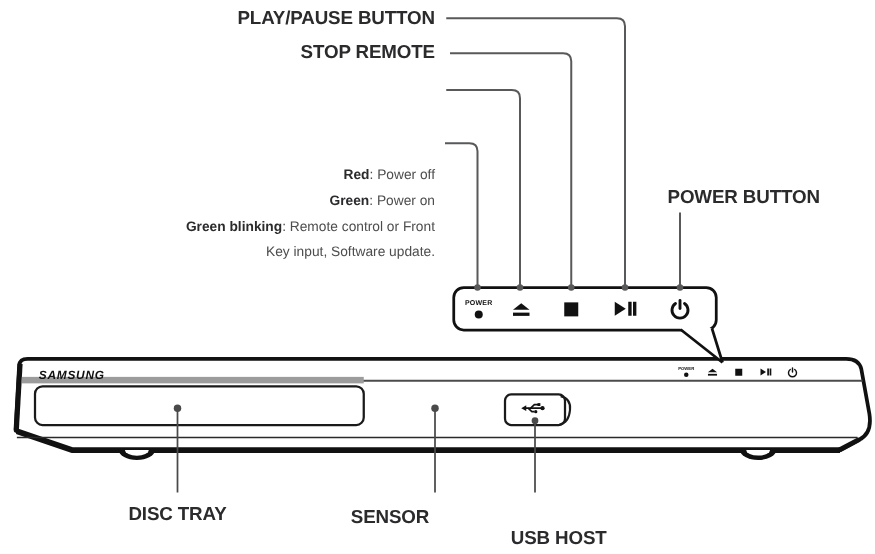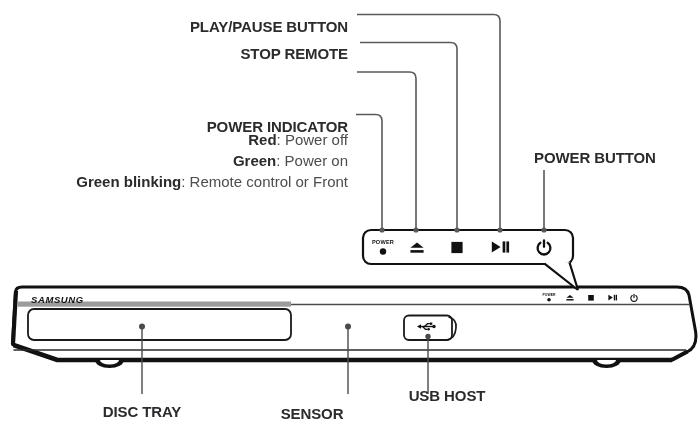--- a/index.html
+++ b/index.html
@@ -2,25 +2,25 @@
 <html><head>
 <meta charset="utf-8">
 <style>
   html,body{margin:0;padding:0;background:#fff;}
   #stage{
     position:relative;width:700px;height:443px;background:#ffffff;overflow:hidden;
     font-family:"Liberation Sans",sans-serif;color:#2b2a2c;
   }
   .r-label{
     position:absolute;right:352px;white-space:nowrap;
-    font-weight:700;font-size:15px;line-height:18px;letter-spacing:-0.1px;margin-top:12px;
+    font-weight:700;font-size:15px;line-height:18px;letter-spacing:-0.1px;
   }
   .legend-line{
     position:absolute;right:352px;white-space:nowrap;
-    font-size:15px;line-height:18px;color:#4d4c4e;
+    font-size:11px;line-height:18px;color:#4d4c4e;
   }
   .legend-line b{color:#2b2a2c;font-weight:700;}
   .free-label{
     position:absolute;white-space:nowrap;
     font-weight:700;font-size:15px;line-height:18px;letter-spacing:-0.1px;
   }
   .centered{transform:translateX(-50%);text-align:center;}
   .bottom-label{line-height:21px;}
   svg{position:absolute;left:0;top:0;}
 </style>
@@ -132,27 +132,27 @@
         <circle cx="416" cy="230" r="2.6"></circle>
         <circle cx="457" cy="230" r="2.6"></circle>
         <circle cx="500" cy="230" r="2.6"></circle>
         <circle cx="544" cy="230" r="2.6"></circle>
       </g>
     </g>
   </svg>
 
   <div class="r-label" style="top:6px">PLAY/PAUSE BUTTON</div>
   <div class="r-label" style="top:33px">STOP REMOTE</div>
-  <div class="r-label" style="top:106px">POWER INDICATOR</div>
 
   <div class="legend-line" style="top:131px"><b>Red</b><span>: Power off</span></div>
   <div class="legend-line" style="top:152px"><b>Green</b><span>: Power on</span></div>
   <div class="legend-line" style="top:172.5px"><b>Green blinking</b><span>: Remote control or Front</span></div>
+  <div class="legend-line" style="top:193px"><span>Key input, Software update.</span></div>
 
   <div class="free-label" style="left:534px;top:149px">POWER BUTTON</div>
 
   <div class="free-label centered" style="left:142px;top:403px">DISC TRAY</div>
   <div class="free-label centered bottom-label" style="left:312px;top:403px">
     <div>SENSOR</div>
   </div>
-  <div class="free-label centered" style="left:447px;top:387px">USB HOST</div>
+  <div class="free-label centered" style="left:447px;top:422px">USB HOST</div>
 
 </div>
 
 </body></html>

